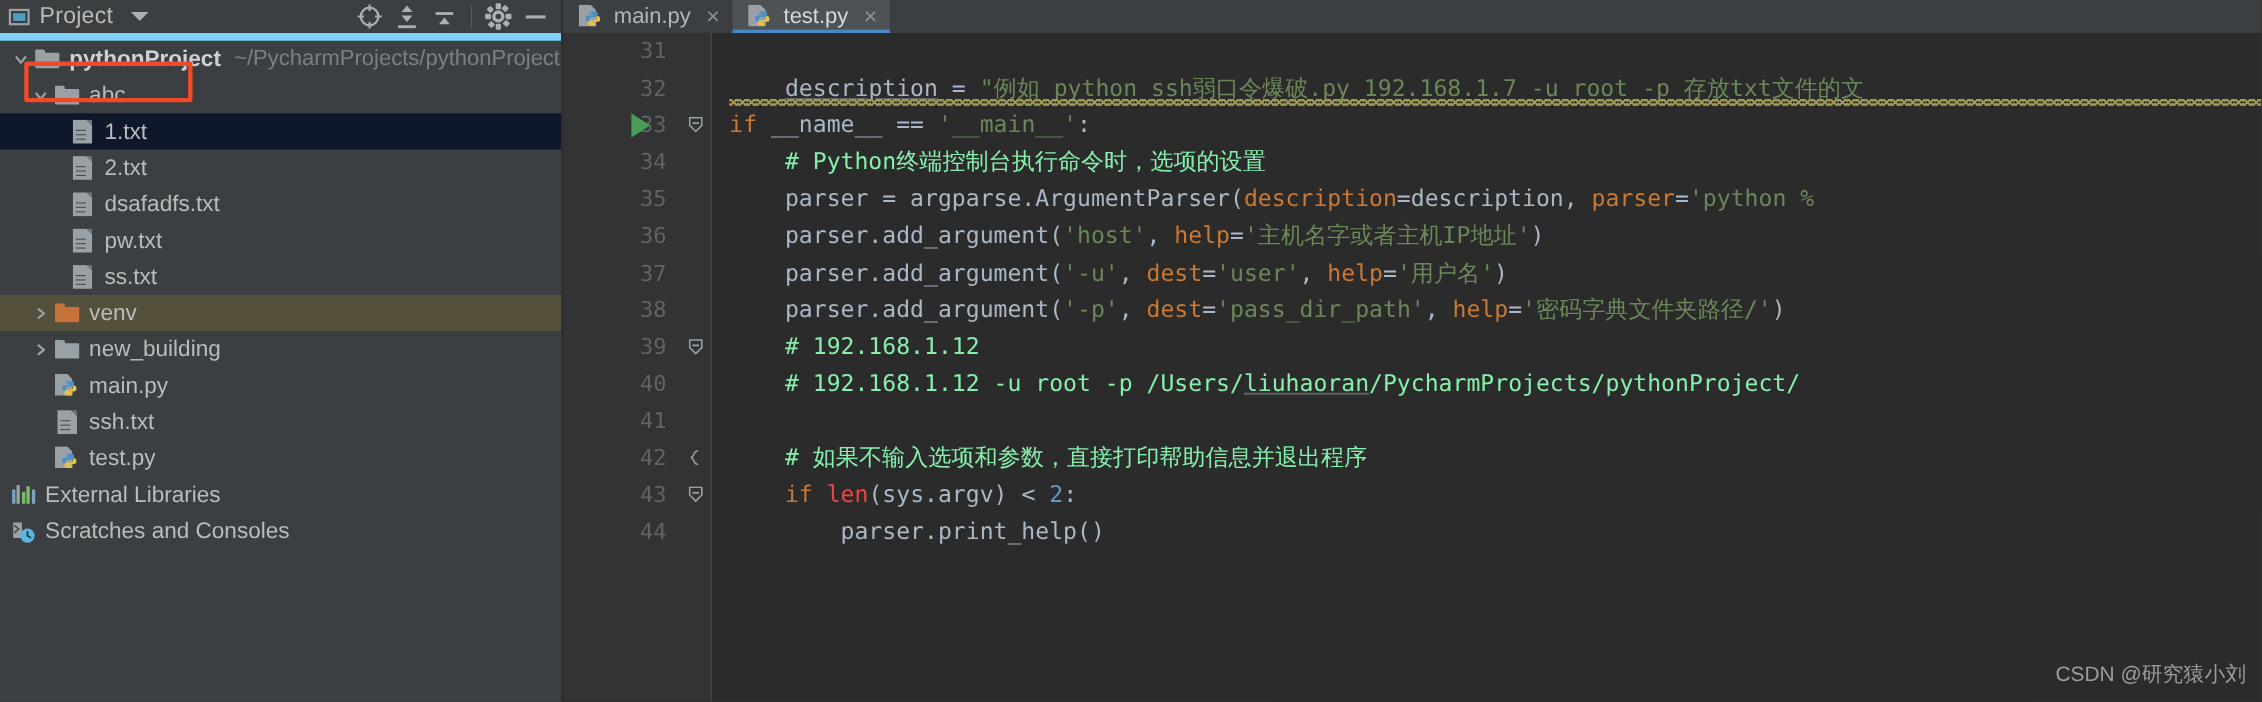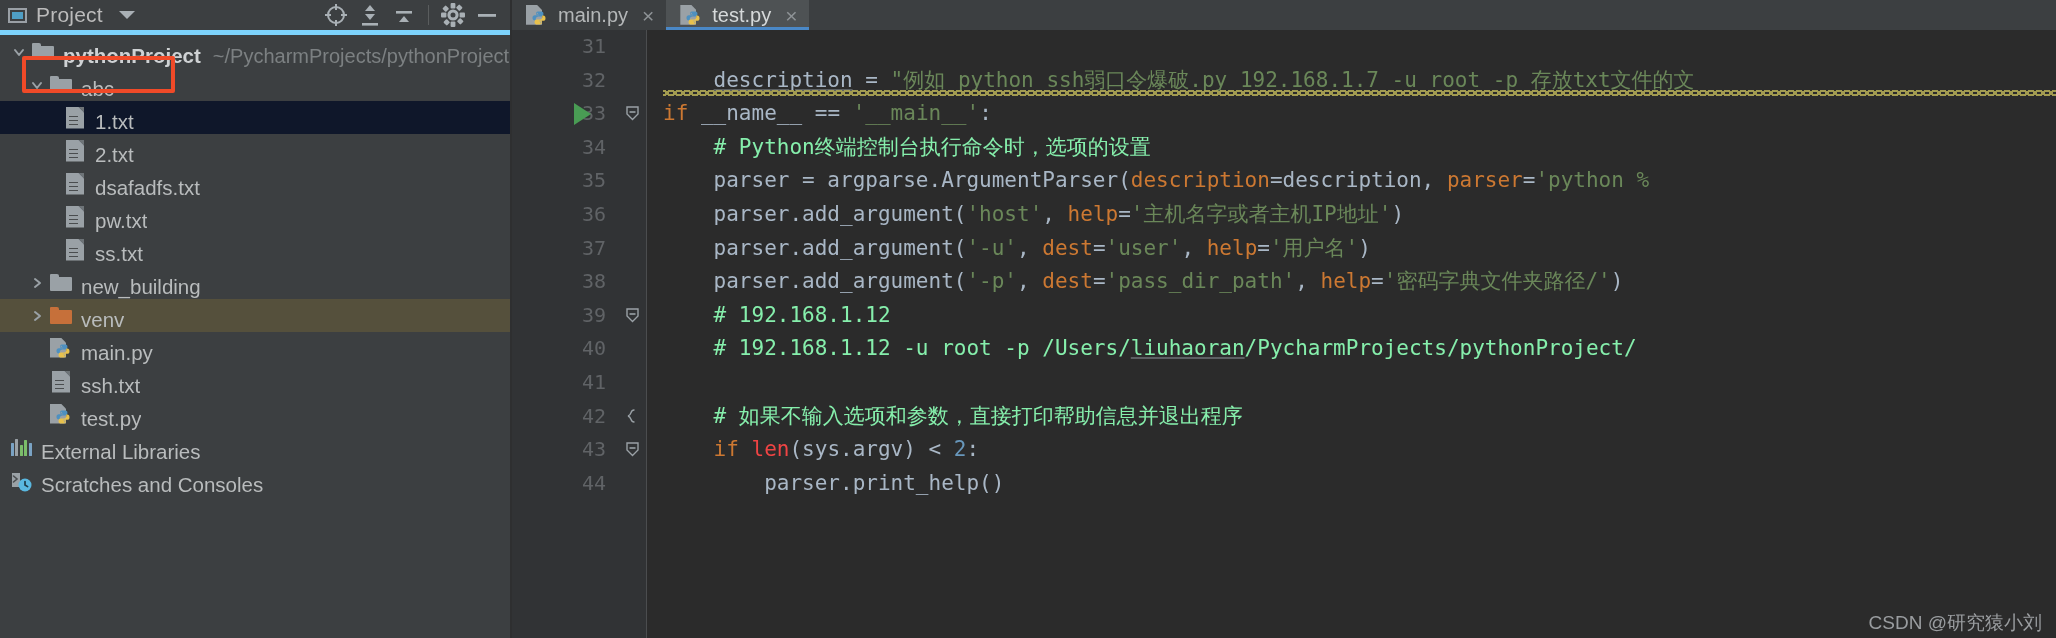--- a/index.html
+++ b/index.html
@@ -25,21 +25,21 @@
     flex-direction: column;
     position: relative;
     flex: none;
   }
   .panel-header {
     height: 30px;
     display: flex;
     align-items: center;
     padding: 0 6px 0 8px;
     background: #3c3f41;
-    border-bottom: 5px solid #7dd3fc;
+    border-bottom: 7px solid #7dd3fc;
     flex: none;
     position: relative;
   }
   .panel-title {
     color: #bbbbbb;
     font-size: 21px;
     margin-left: 9px;
     letter-spacing: .2px;
   }
   .hdr-spacer { flex: 1 1 auto; }
@@ -75,21 +75,21 @@
 
   
   #tree {
     flex: 1 1 auto;
     overflow: hidden;
     padding-top: 0px;
   }
   .row {
     height: 33px;
     display: flex;
-    align-items: flex-end;
+    align-items: center;
     white-space: nowrap;
     position: relative;
     font-size: 20.5px;
     color: #b9bcbd;
   }
   .row.selected { background: #0f172a; }
   .row.highlight-venv { background: #55503c; }
   .row .arrow {
     width: 22px; height: 33px;
     display: flex; align-items: center; justify-content: center;
@@ -294,21 +294,21 @@
       repeating-linear-gradient(135deg, #a9a253 0 2px, transparent 2px 4px),
       repeating-linear-gradient(45deg, #a9a253 0 2px, transparent 2px 4px);
     background-size: 8px 6px;
     opacity: .95;
   }
   .underline-ident { text-decoration: underline; text-decoration-color: #5c6063; }
 
   
   #watermark {
     position: absolute;
-    right: 14px; bottom: 2px;
+    right: 14px; bottom: 12px;
     color: #9a9da0;
     font-size: 19px;
     z-index: 30;
     font-family: "Liberation Sans", sans-serif;
   }
 </style>
 </head>
 <body>
 
 <div id="app">
@@ -468,48 +468,48 @@
               <span class="sheet"></span>
               <span class="fold"></span>
               <span class="ln l1"></span>
               <span class="ln l2"></span>
               <span class="ln l3"></span>
             </span>
         </span>
         <span class="label">ss.txt</span>
       </div>
 
+      <div class="row ind1 highlight-venv">
+        <span class="arrow">
+          <svg width="14" height="14" viewBox="0 0 14 14">
+              <path d="M5 3 L10 7 L5 11" fill="none" stroke="#9aa1a6" stroke-width="2" stroke-linecap="round" stroke-linejoin="round"></path>
+            </svg>
+        </span>
+        <span class="ficon">
+          <span class="folder orange">
+              <span class="tabf"></span>
+              <span class="body"></span>
+            </span>
+        </span>
+        <span class="label">venv</span>
+      </div>
+
       <div class="row ind1">
         <span class="arrow">
           <svg width="14" height="14" viewBox="0 0 14 14">
               <path d="M5 3 L10 7 L5 11" fill="none" stroke="#9aa1a6" stroke-width="2" stroke-linecap="round" stroke-linejoin="round"></path>
             </svg>
         </span>
         <span class="ficon">
           <span class="folder">
               <span class="tabf"></span>
               <span class="body"></span>
             </span>
         </span>
         <span class="label">new_building</span>
-      </div>
-
-      <div class="row ind1 highlight-venv">
-        <span class="arrow">
-          <svg width="14" height="14" viewBox="0 0 14 14">
-              <path d="M5 3 L10 7 L5 11" fill="none" stroke="#9aa1a6" stroke-width="2" stroke-linecap="round" stroke-linejoin="round"></path>
-            </svg>
-        </span>
-        <span class="ficon">
-          <span class="folder orange">
-              <span class="tabf"></span>
-              <span class="body"></span>
-            </span>
-        </span>
-        <span class="label">venv</span>
       </div>
 
       <div class="row ind1b">
         <span class="ficon">
           <span class="pyfile">
             <span class="sheet"></span>
             <svg class="snake" viewBox="0 0 32 32">
               <path d="M15.9 3c-3 0-5.6.5-5.6 3.6v2.7h6v1H7.6C4.6 10.3 3 12.1 3 15.6c0 3.4 1.5 5.3 4.6 5.3h2v-3.3c0-2.8 2.5-4.7 5.3-4.7h5.6c2.6 0 4.3-1.7 4.3-4.3V6.6C24.8 4.3 22.6 3 19.6 3h-3.7zm-3.1 2.4a1.2 1.2 0 1 1 0 2.4 1.2 1.2 0 0 1 0-2.4z" fill="#4d90c0"></path>
               <path d="M16.1 29c3 0 5.6-.5 5.6-3.6v-2.7h-6v-1h8.7c3 0 4.6-1.8 4.6-5.3 0-3.4-1.5-5.3-4.6-5.3h-2v3.3c0 2.8-2.5 4.7-5.3 4.7h-5.6c-2.6 0-4.3 1.7-4.3 4.3v2c0 2.3 2.2 3.6 5.2 3.6h3.7zm3.1-2.4a1.2 1.2 0 1 1 0-2.4 1.2 1.2 0 0 1 0 2.4z" fill="#e8c14c"></path>
             </svg>

